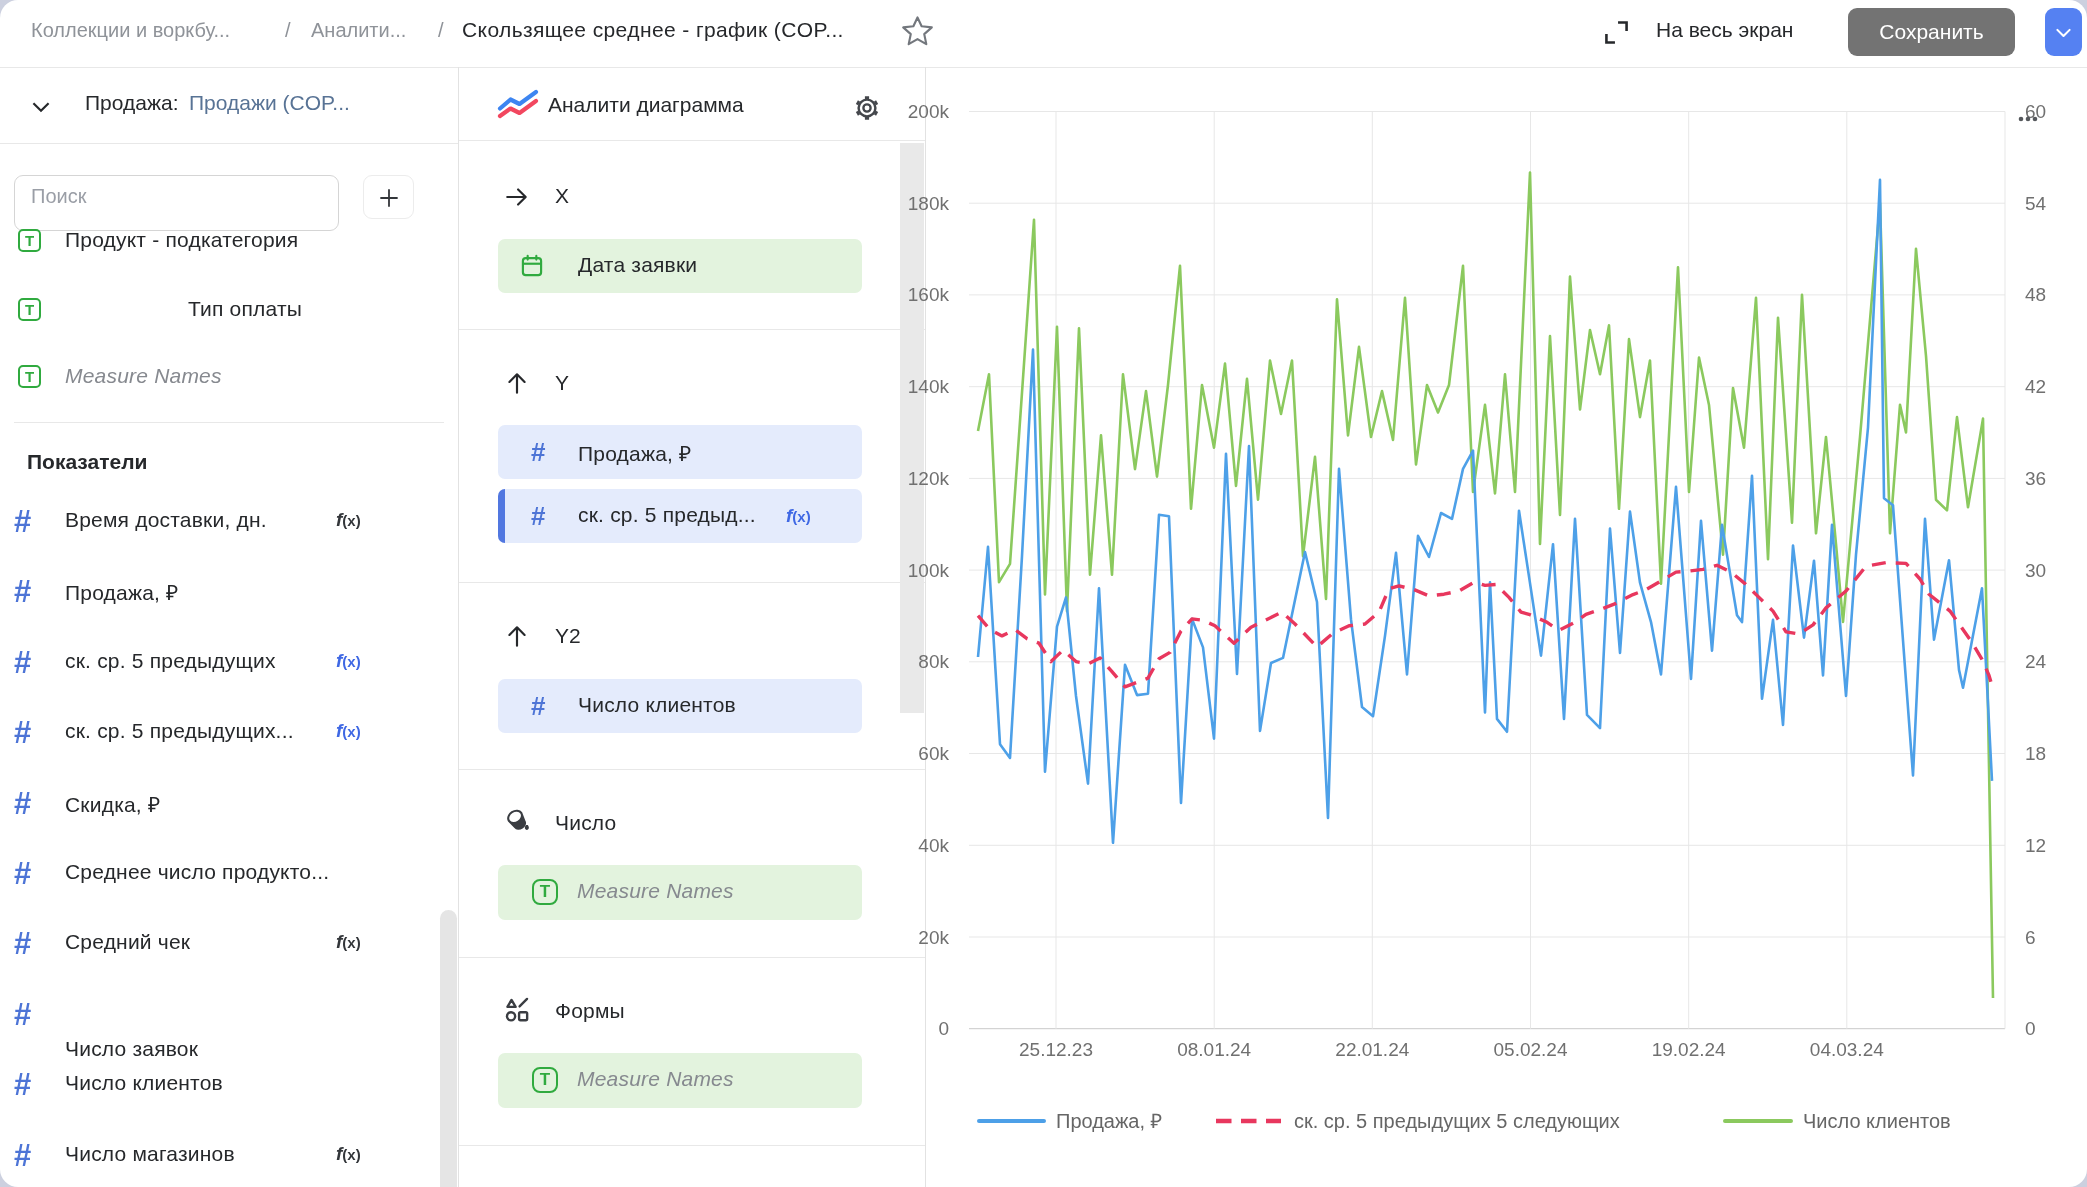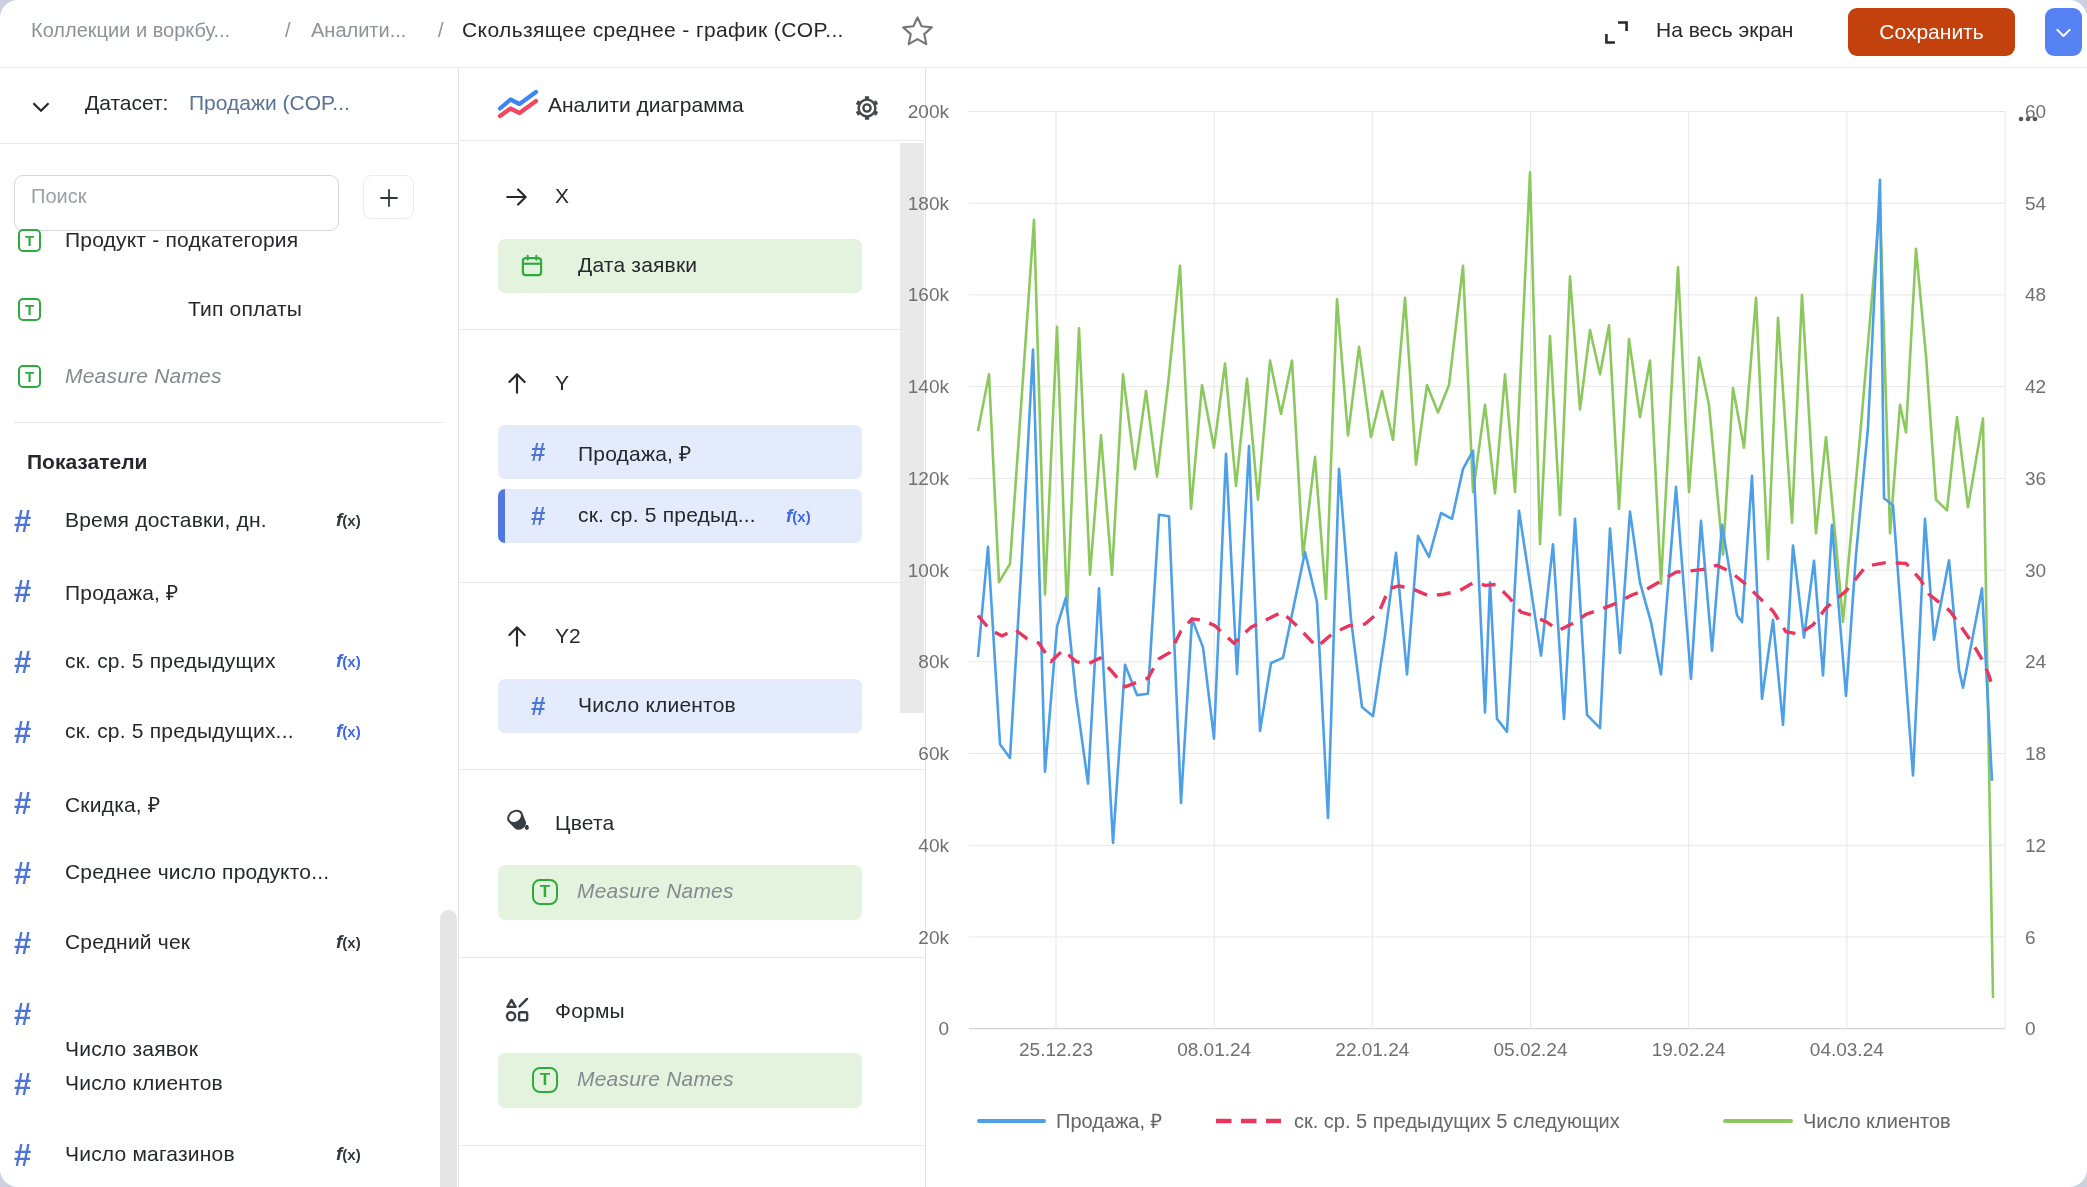--- a/index.html
+++ b/index.html
@@ -21,34 +21,34 @@
       <div class="abs" style="left:438px;top:19px;font-size:20px;color:#8f9399;">/</div>
       <div class="abs" style="left:462px;top:18px;font-size:21px;letter-spacing:0.4px;color:#26282b;">Скользящее среднее - график (COP...</div>
     <svg class="abs" style="left:901px;top:15px;" width="33" height="33" viewBox="0 0 24 24" fill="none" stroke="#73777d" stroke-width="1.55" stroke-linejoin="round">
         <path d="M12 1.8 L15 8.2 L22.4 9 L16.9 13.9 L18.4 21.2 L12 17.5 L5.6 21.2 L7.1 13.9 L1.6 9 L9 8.2 Z"></path>
       </svg>
     <svg class="abs" style="left:1601px;top:17px;" width="31" height="31" viewBox="0 0 24 24" fill="none" stroke="#26282b" stroke-width="2">
         <path d="M13.2 4.2 h6.6 v6.6"></path>
         <path d="M10.8 19.8 h-6.6 v-6.6"></path>
       </svg>
     <div class="abs" style="left:1656px;top:18px;font-size:21px;color:#26282b;">На весь экран</div>
-    <div class="abs" style="left:1848px;top:8px;width:167px;height:48px;background:#c2410c;border-radius:9px;color:#fff;font-size:21px;text-align:center;line-height:48px;">Сохранить</div>
+    <div class="abs" style="left:1848px;top:8px;width:167px;height:48px;background:#737373;border-radius:9px;color:#fff;font-size:21px;text-align:center;line-height:48px;">Сохранить</div>
     <div class="abs" style="left:2045px;top:8px;width:37px;height:48px;background:#5581f2;border-radius:9px;">
       <svg class="abs" style="left:8px;top:14px;" width="21" height="21" viewBox="0 0 24 24" fill="none" stroke="#fff" stroke-width="2.4" stroke-linecap="round" stroke-linejoin="round">
           <path d="M5 9 l7 7 7-7"></path>
         </svg>
     </div>
   </div>
   <div class="hdiv" style="left:0;top:67px;width:2087px;"></div>
 
   <div class="abs" style="left:0;top:67px;width:458px;height:1120px;">
     <svg class="abs" style="left:28px;top:27px;" width="26" height="26" viewBox="0 0 24 24" fill="none" stroke="#26282b" stroke-width="2">
         <path d="M5 8.5 l7 7 7-7"></path>
       </svg>
-    <div class="abs" style="left:85px;top:24px;font-size:21px;color:#26282b;">Датасет:</div>
+    <div class="abs" style="left:85px;top:24px;font-size:21px;color:#26282b;">Продажа:</div>
     <div class="abs ell" style="left:189px;top:24px;width:240px;font-size:21px;color:#587395;">Продажи (COP...</div>
     <div class="hdiv" style="left:0;top:76px;width:458px;"></div>
 
     <div class="abs" style="left:14px;top:108px;width:325px;height:56px;border:1px solid #d5d5d5;border-radius:9px;">
       <div class="abs" style="left:16px;top:9px;font-size:20px;color:#9a9ea6;">Поиск</div>
     </div>
     <div class="abs" style="left:363px;top:108px;width:51px;height:44px;border:1px solid #ececec;border-radius:9px;">
       <svg class="abs" style="left:13px;top:10px;" width="24" height="24" viewBox="0 0 24 24" fill="none" stroke="#33363a" stroke-width="1.8" stroke-linecap="round">
           <path d="M12 4 v16 M4 12 h16"></path>
         </svg>
@@ -150,21 +150,21 @@
       <div class="abs" style="left:80px;top:14px;font-size:21px;letter-spacing:0.2px;color:#26282b;">Число клиентов</div>
     </div>
     <div class="hdiv" style="left:0;top:702px;width:466px;"></div>
 
     <svg class="abs" style="left:44px;top:740px;" width="28" height="28" viewBox="0 0 24 24">
         <g transform="rotate(-33 12 11)" fill="#3a3d42" fill-rule="evenodd">
           <path d="M4.8 8 A7.2 5.75 0 0 1 19.2 8 L17.6 15.6 A5.6 4.3 0 0 1 6.4 15.6 Z M12 3.95 A5.35 4.05 0 1 0 12 12.05 A5.35 4.05 0 1 0 12 3.95 Z"></path>
         </g>
         <path fill="#3a3d42" d="M21.3 15.4 c1.2 1.85 1.1 2.95 .3 3.75 a1.65 1.65 0 0 1 -2.35 0 c-.75 -.8 -.85 -1.9 .35 -3.75 z"></path>
       </svg>
-    <div class="abs" style="left:96px;top:744px;font-size:21px;letter-spacing:0.2px;color:#26282b;">Цвета</div>
+    <div class="abs" style="left:96px;top:744px;font-size:21px;letter-spacing:0.2px;color:#26282b;">Число</div>
     <div class="abs" style="left:39px;top:798px;width:364px;height:55px;background:#e3f3de;border-radius:7px;">
       <div class="abs" style="left:34px;top:14px;width:26px;height:26px;border:2.4px solid #30aa3f;border-radius:8px;color:#30aa3f;font-size:17px;font-weight:bold;text-align:center;line-height:22px;">T</div>
       <div class="abs" style="left:79px;top:14px;font-size:21px;letter-spacing:0.2px;color:#86898f;font-style:italic;">Measure Names</div>
     </div>
     <div class="hdiv" style="left:0;top:890px;width:466px;"></div>
 
     <svg class="abs" style="left:44px;top:929px;" width="28" height="28" viewBox="0 0 24 24" fill="none" stroke="#3a3d42" stroke-width="2.05">
         <path d="M7.3 3.4 L10.8 9.3 H3.8 Z" stroke-linejoin="round"></path>
         <path d="M14.2 8.9 L20.6 2.5" stroke-linecap="round"></path>
         <circle cx="6.9" cy="17.4" r="3.5"></circle>

